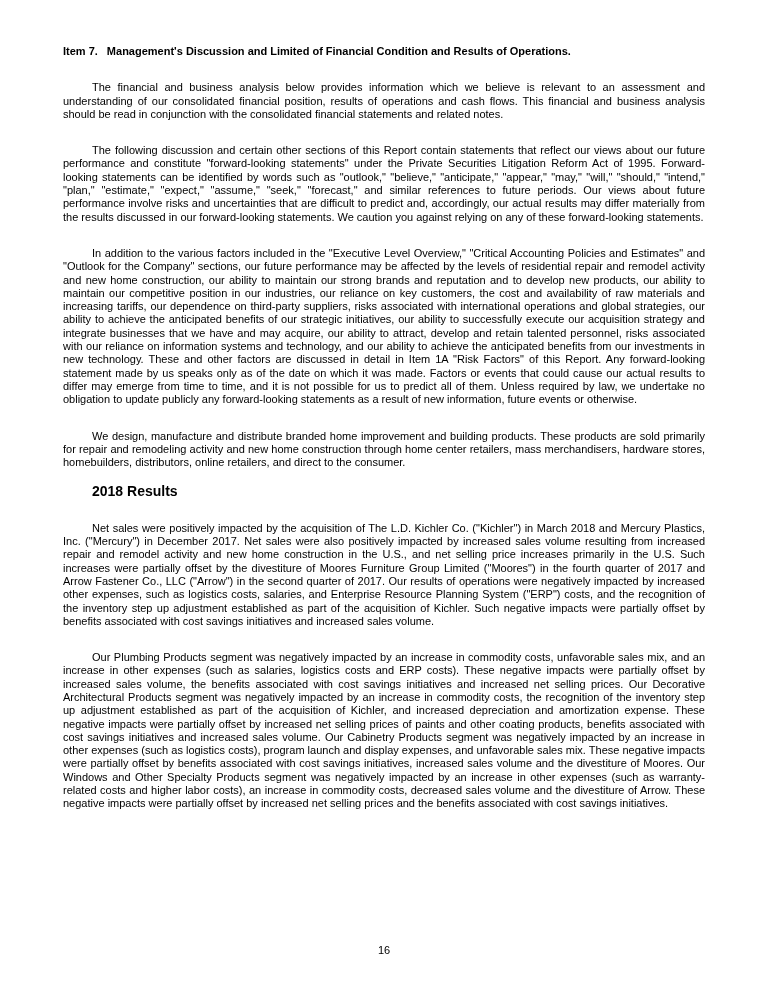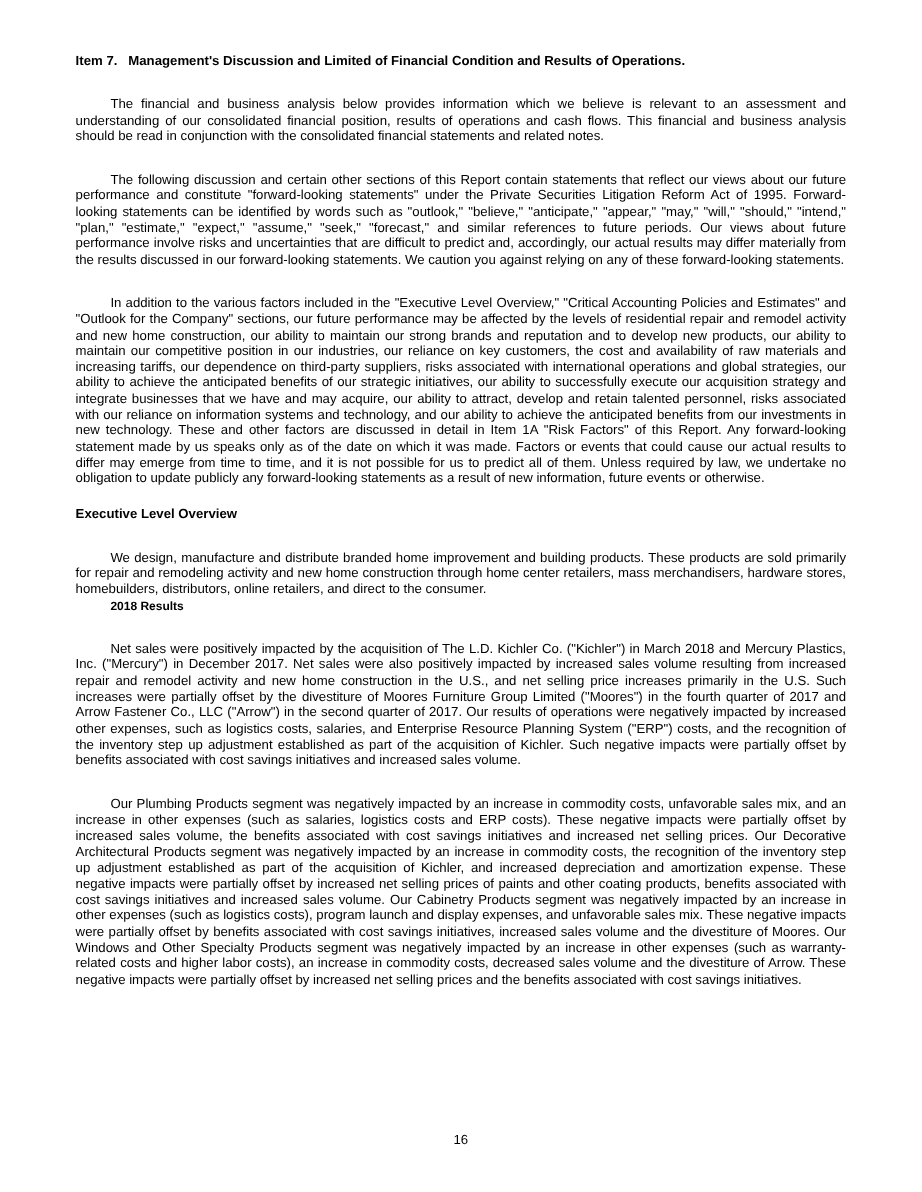--- a/index.html
+++ b/index.html
@@ -28,23 +28,24 @@
     text-align: justify;
     text-indent: 29px;
   }
   h2.section-heading {
     font-size: 11px;
     font-weight: bold;
     line-height: 13.3px;
     margin-top: 16px;
   }
   h3.sub-heading {
-    font-size: 10px;
+    font-size: 14px;
     font-weight: bold;
     line-height: 13.3px;
+    margin-top: 16px;
     padding-left: 29px;
   }
   .page-number {
     position: absolute;
     left: 0;
     right: 0;
     bottom: 36px;
     text-align: center;
   }
 </style>
@@ -56,21 +57,20 @@
   <h1 class="item-heading">
     <span class="item-num">Item 7.</span><span>Management's Discussion and Limited of Financial Condition and Results of Operations.</span>
   </h1>
 
   <p class="body-para">The financial and business analysis below provides information which we believe is relevant to an assessment and understanding of our consolidated financial position, results of operations and cash flows. This financial and business analysis should be read in conjunction with the consolidated financial statements and related notes.</p>
 
   <p class="body-para">The following discussion and certain other sections of this Report contain statements that reflect our views about our future performance and constitute "forward-looking statements" under the Private Securities Litigation Reform Act of 1995. Forward-looking statements can be identified by words such as "outlook," "believe," "anticipate," "appear," "may," "will," "should," "intend," "plan," "estimate," "expect," "assume," "seek," "forecast," and similar references to future periods. Our views about future performance involve risks and uncertainties that are difficult to predict and, accordingly, our actual results may differ materially from the results discussed in our forward-looking statements. We caution you against relying on any of these forward-looking statements.</p>
 
   <p class="body-para">In addition to the various factors included in the "Executive Level Overview," "Critical Accounting Policies and Estimates" and "Outlook for the Company" sections, our future performance may be affected by the levels of residential repair and remodel activity and new home construction, our ability to maintain our strong brands and reputation and to develop new products, our ability to maintain our competitive position in our industries, our reliance on key customers, the cost and availability of raw materials and increasing tariffs, our dependence on third-party suppliers, risks associated with international operations and global strategies, our ability to achieve the anticipated benefits of our strategic initiatives, our ability to successfully execute our acquisition strategy and integrate businesses that we have and may acquire, our ability to attract, develop and retain talented personnel, risks associated with our reliance on information systems and technology, and our ability to achieve the anticipated benefits from our investments in new technology. These and other factors are discussed in detail in Item 1A "Risk Factors" of this Report. Any forward-looking statement made by us speaks only as of the date on which it was made. Factors or events that could cause our actual results to differ may emerge from time to time, and it is not possible for us to predict all of them. Unless required by law, we undertake no obligation to update publicly any forward-looking statements as a result of new information, future events or otherwise.</p>
 
-  <h2 class="section-heading">Executive Level Overview</h2>
 
   <p class="body-para">We design, manufacture and distribute branded home improvement and building products. These products are sold primarily for repair and remodeling activity and new home construction through home center retailers, mass merchandisers, hardware stores, homebuilders, distributors, online retailers, and direct to the consumer.</p>
 
   <h3 class="sub-heading">2018 Results</h3>
 
   <p class="body-para">Net sales were positively impacted by the acquisition of The L.D. Kichler Co. ("Kichler") in March 2018 and Mercury Plastics, Inc. ("Mercury") in December 2017. Net sales were also positively impacted by increased sales volume resulting from increased repair and remodel activity and new home construction in the U.S., and net selling price increases primarily in the U.S. Such increases were partially offset by the divestiture of Moores Furniture Group Limited ("Moores") in the fourth quarter of 2017 and Arrow Fastener Co., LLC ("Arrow") in the second quarter of 2017. Our results of operations were negatively impacted by increased other expenses, such as logistics costs, salaries, and Enterprise Resource Planning System ("ERP") costs, and the recognition of the inventory step up adjustment established as part of the acquisition of Kichler.  Such negative impacts were partially offset by benefits associated with cost savings initiatives and increased sales volume.</p>
 
   <p class="body-para">Our Plumbing Products segment was negatively impacted by an increase in commodity costs, unfavorable sales mix, and an increase in other expenses (such as salaries, logistics costs and ERP costs). These negative impacts were partially offset by increased sales volume, the benefits associated with cost savings initiatives and increased net selling prices. Our Decorative Architectural Products segment was negatively impacted by an increase in commodity costs, the recognition of the inventory step up adjustment established as part of the acquisition of Kichler, and increased depreciation and amortization expense. These negative impacts were partially offset by increased net selling prices of paints and other coating products, benefits associated with cost savings initiatives and increased sales volume. Our Cabinetry Products segment was negatively impacted by an increase in other expenses (such as logistics costs), program launch and display expenses, and unfavorable sales mix. These negative impacts were partially offset by benefits associated with cost savings initiatives, increased sales volume and the divestiture of Moores. Our Windows and Other Specialty Products segment was negatively impacted by an increase in other expenses (such as warranty-related costs and higher labor costs), an increase in commodity costs, decreased sales volume and the divestiture of Arrow. These negative impacts were partially offset by increased net selling prices and the benefits associated with cost savings initiatives.</p>
 
   <div class="page-number">16</div>

